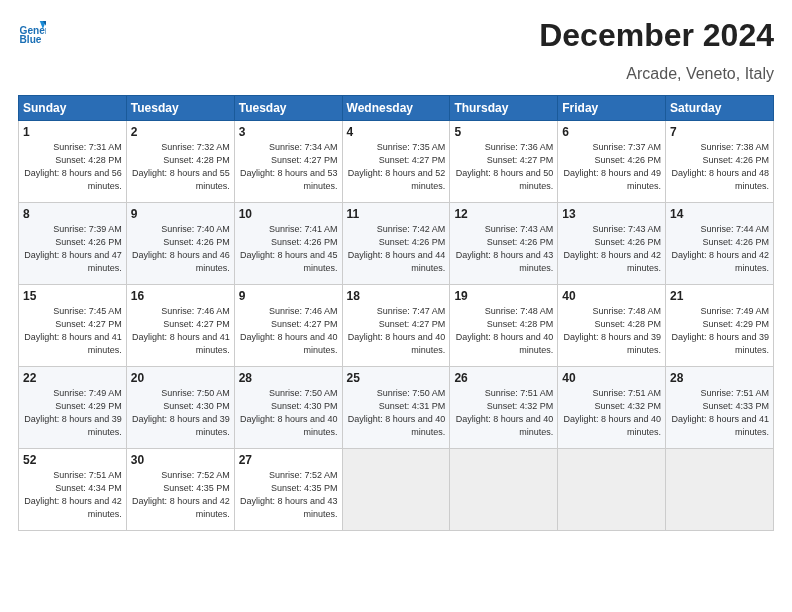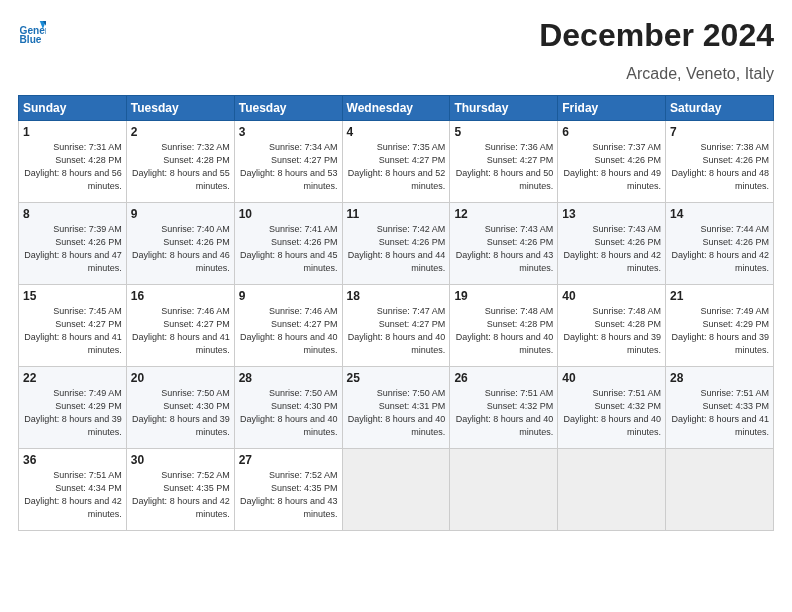--- a/index.html
+++ b/index.html
@@ -234,21 +234,21 @@
             <span class="day-num">40</span>
             <div class="day-info">Sunrise: 7:51 AM<br>Sunset: 4:32 PM<br>Daylight: 8 hours and 40 minutes.</div>
           </td>
           <td>
             <span class="day-num">28</span>
             <div class="day-info">Sunrise: 7:51 AM<br>Sunset: 4:33 PM<br>Daylight: 8 hours and 41 minutes.</div>
           </td>
         </tr>
         <tr>
           <td>
-            <span class="day-num">36</span>
+            <span class="day-num">52</span>
             <div class="day-info">Sunrise: 7:51 AM<br>Sunset: 4:34 PM<br>Daylight: 8 hours and 42 minutes.</div>
           </td>
           <td>
             <span class="day-num">30</span>
             <div class="day-info">Sunrise: 7:52 AM<br>Sunset: 4:35 PM<br>Daylight: 8 hours and 42 minutes.</div>
           </td>
           <td>
             <span class="day-num">27</span>
             <div class="day-info">Sunrise: 7:52 AM<br>Sunset: 4:35 PM<br>Daylight: 8 hours and 43 minutes.</div>
           </td>

